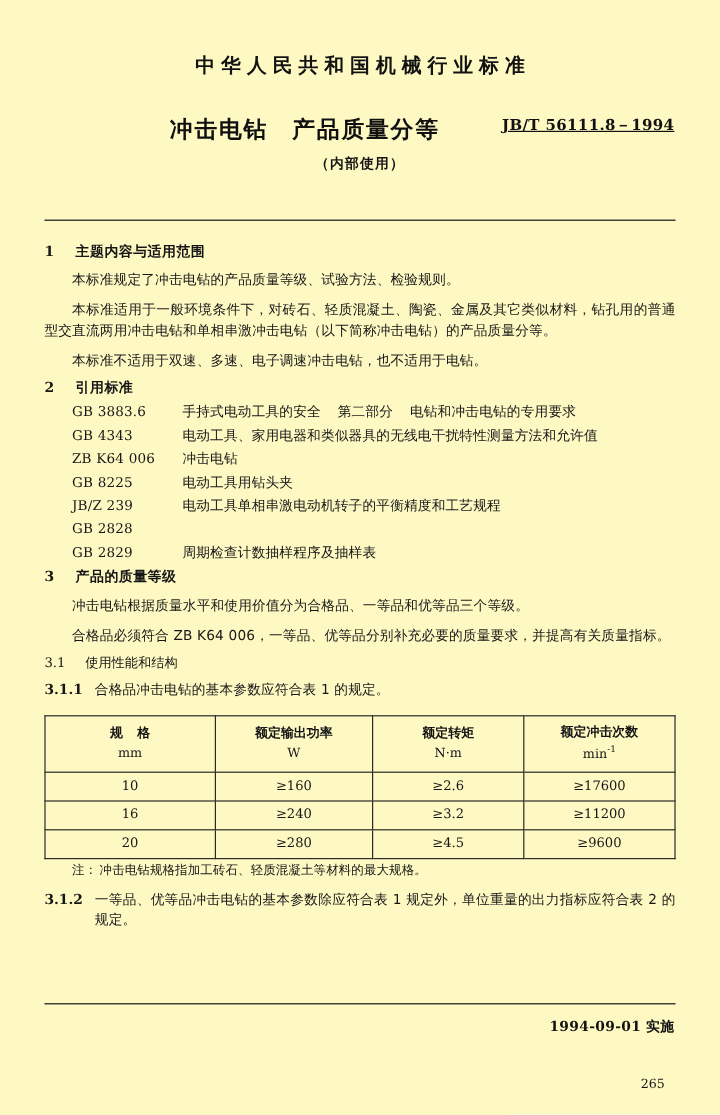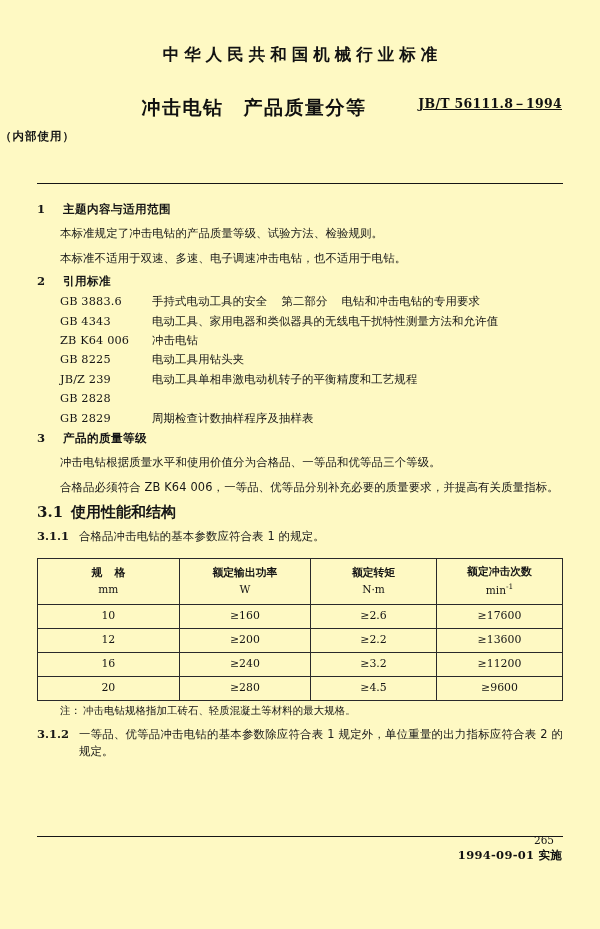--- a/index.html
+++ b/index.html
@@ -54,21 +54,21 @@
     font-weight: bold;
     letter-spacing: 0.3px;
     white-space: nowrap;
     color: #111;
     text-decoration: underline;
   }
   .hdr-sub {
     position: absolute;
     left: 0; right: 0;
     top: 129px;
-    text-align: left;
+    text-align: center;
     font-size: 11.5px;
     font-weight: bold;
     letter-spacing: 1px;
     box-sizing: border-box;
     color: #141414;
   }
   .rule-top {
     position: absolute;
     left: 37px;
     right: 37px;
@@ -126,22 +126,22 @@
     flex: 0 0 92px;
     margin-left: 23px;
     font-family: "DejaVu Serif", "Liberation Serif", serif;
     font-size: 11.3px;
   }
   .ref-row .desc { flex: 1 1 auto; }
   .ref-row .desc .sp { display: inline-block; width: 14px; }
   .sub-h {
     display: flex;
     align-items: baseline;
-    font-weight: bold;
-    font-size: 15px;
+    font-weight: normal;
+    font-size: 11px;
     margin-bottom: 8px;
   }
   .sub-h .num {
     width: 34px;
     flex: 0 0 34px;
     font-family: "DejaVu Serif", "Liberation Serif", serif;
   }
   .sub-p {
     display: flex;
     align-items: baseline;
@@ -231,21 +231,21 @@
     letter-spacing: 0.3px;
     color: #121212;
   }
   .ftr-right .d {
     font-family: "DejaVu Serif", "Liberation Serif", serif;
     margin-right: 4px;
   }
   .ftr-page {
     position: absolute;
     right: 46px;
-    top: 834px;
+    top: 898px;
     font-size: 10.5px;
     font-family: "DejaVu Serif", "Liberation Serif", serif;
     color: #161616;
   }
 </style>
 </head>
 <body>
 
 <div id="page">
 
@@ -261,20 +261,21 @@
 
   <div class="rule-top"></div>
 
   <div class="content">
 
     <div class="sec-h">
       <span class="num">1</span>
       <span class="txt">主题内容与适用范围</span>
     </div>
     <div class="para">本标准规定了冲击电钻的产品质量等级、试验方法、检验规则。</div>
+    <div class="para">本标准适用于一般环境条件下，对砖石、轻质混凝土、陶瓷、金属及其它类似材料，钻孔用的普通型交直流两用冲击电钻和单相串激冲击电钻（以下简称冲击电钻）的产品质量分等。</div>
     <div class="para">本标准不适用于双速、多速、电子调速冲击电钻，也不适用于电钻。</div>
 
     <div class="sec-h">
       <span class="num">2</span>
       <span class="txt">引用标准</span>
     </div>
     <div class="refs">
       <div class="ref-row">
         <span class="code">GB 3883.6</span>
         <span class="desc"><span>手持式电动工具的安全</span><span class="sp"></span><span>第二部分</span><span class="sp"></span><span>电钻和冲击电钻的专用要求</span></span>
@@ -344,26 +345,20 @@
           </tr>
         </thead>
         <tbody>
           <tr>
             <td>10</td>
             <td>≥160</td>
             <td>≥2.6</td>
             <td>≥17600</td>
           </tr>
           <tr>
-            <td>12</td>
-            <td>≥200</td>
-            <td>≥2.2</td>
-            <td>≥13600</td>
-          </tr>
-          <tr>
             <td>16</td>
             <td>≥240</td>
             <td>≥3.2</td>
             <td>≥11200</td>
           </tr>
           <tr>
             <td>20</td>
             <td>≥280</td>
             <td>≥4.5</td>
             <td>≥9600</td>

